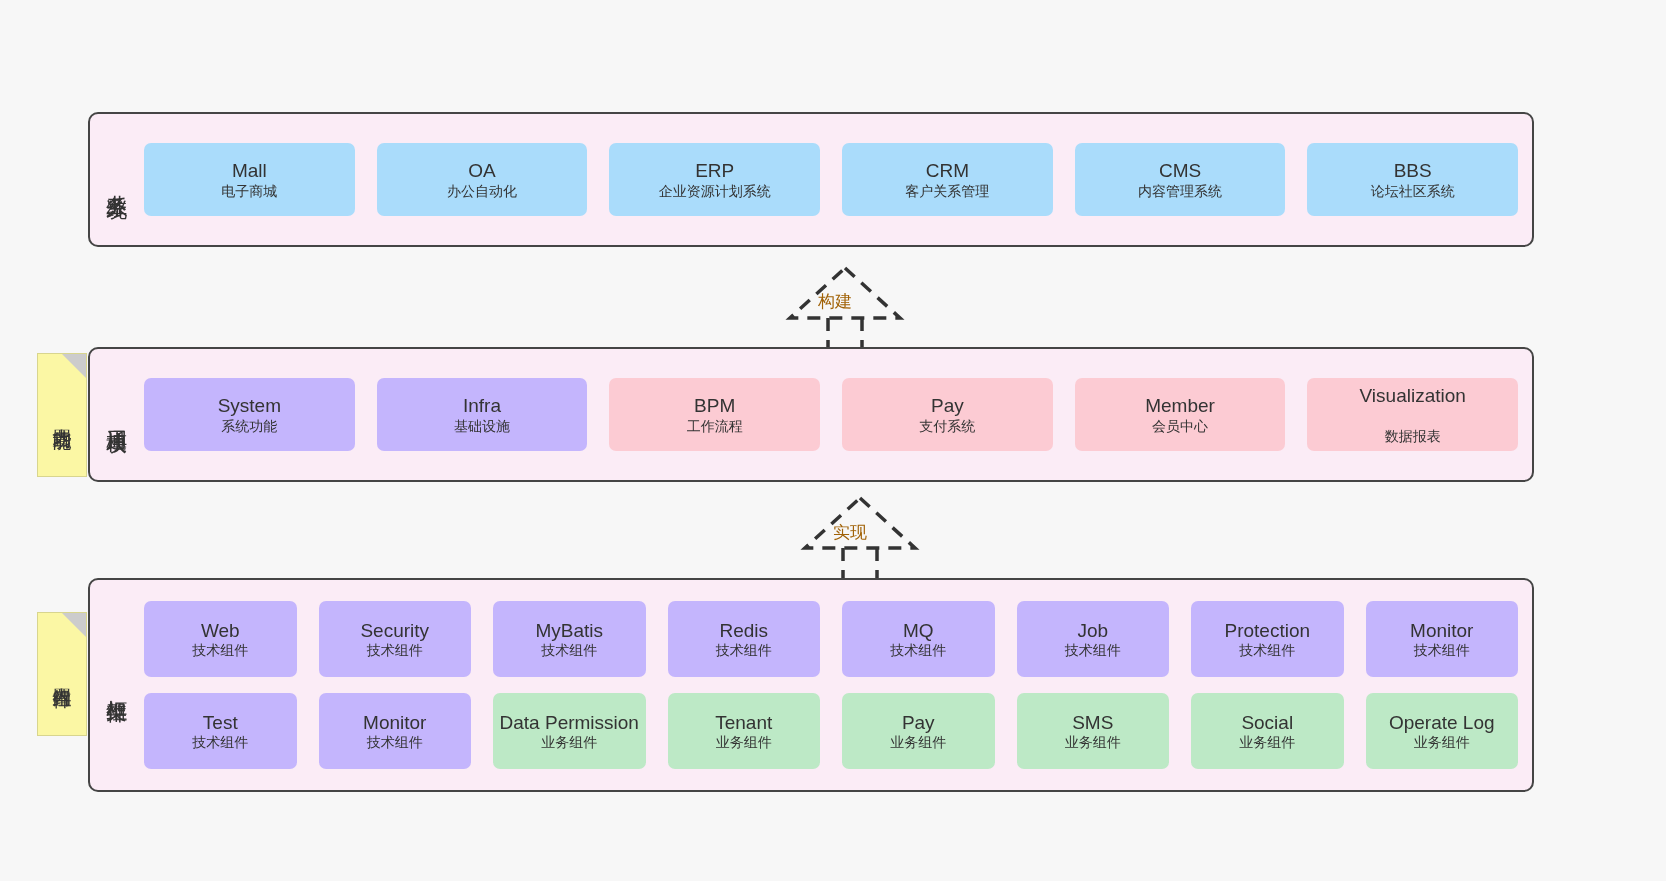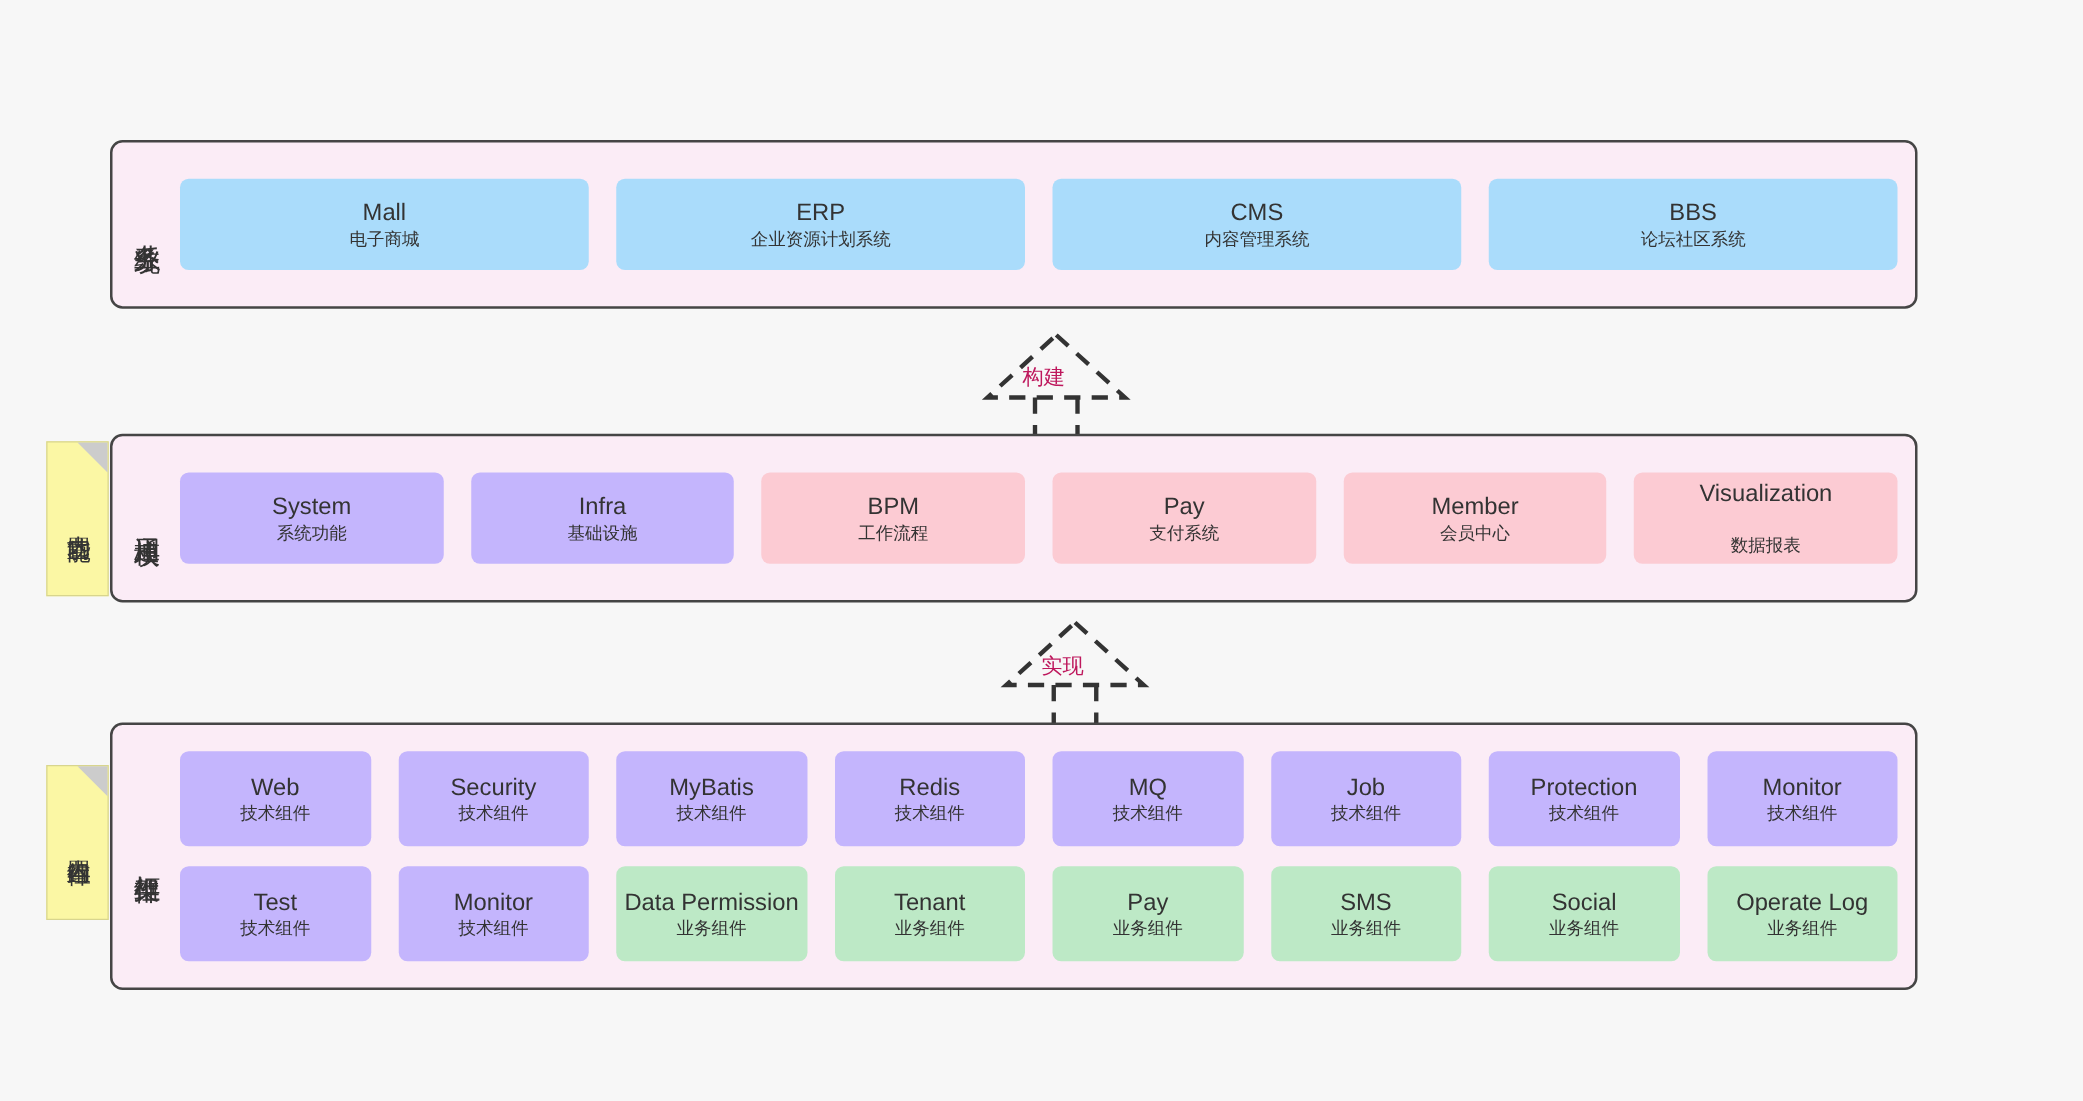--- a/index.html
+++ b/index.html
@@ -113,41 +113,49 @@
     border-top: 24px solid #cccccc;
   }
 
   
   .uml-arrow {
     position: absolute;
   }
   .uml-label {
     position: absolute;
     font-size: 17px;
-    color: #be185d;
+    color: #a16207;
     background: transparent;
     white-space: nowrap;
   }
 </style>
 </head>
 <body>
 
 <div class="canvas">
 
   <div class="layer" id="layer-0" style="left:88px; top:112px; width:1446px; height:135px;">
     <div class="layer-title">业务系统</div>
     <div class="layer-body">
       <div class="row">
         <div class="cell c-blue" style="min-height:73px;">
           <span class="t-en">Mall</span>
           <span class="t-cn">电子商城</span>
         </div>
         <div class="cell c-blue" style="min-height:73px;">
+          <span class="t-en">OA</span>
+          <span class="t-cn">办公自动化</span>
+        </div>
+        <div class="cell c-blue" style="min-height:73px;">
           <span class="t-en">ERP</span>
           <span class="t-cn">企业资源计划系统</span>
+        </div>
+        <div class="cell c-blue" style="min-height:73px;">
+          <span class="t-en">CRM</span>
+          <span class="t-cn">客户关系管理</span>
         </div>
         <div class="cell c-blue" style="min-height:73px;">
           <span class="t-en">CMS</span>
           <span class="t-cn">内容管理系统</span>
         </div>
         <div class="cell c-blue" style="min-height:73px;">
           <span class="t-en">BBS</span>
           <span class="t-cn">论坛社区系统</span>
         </div>
       </div>

